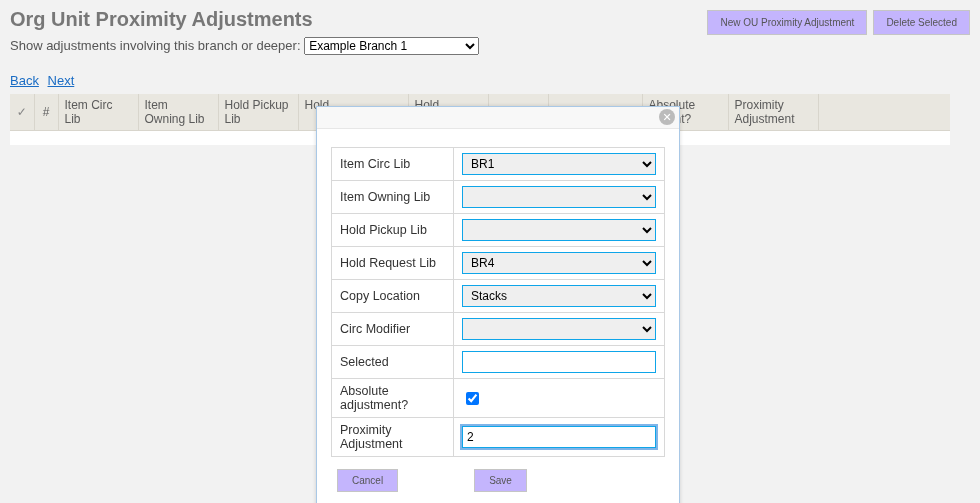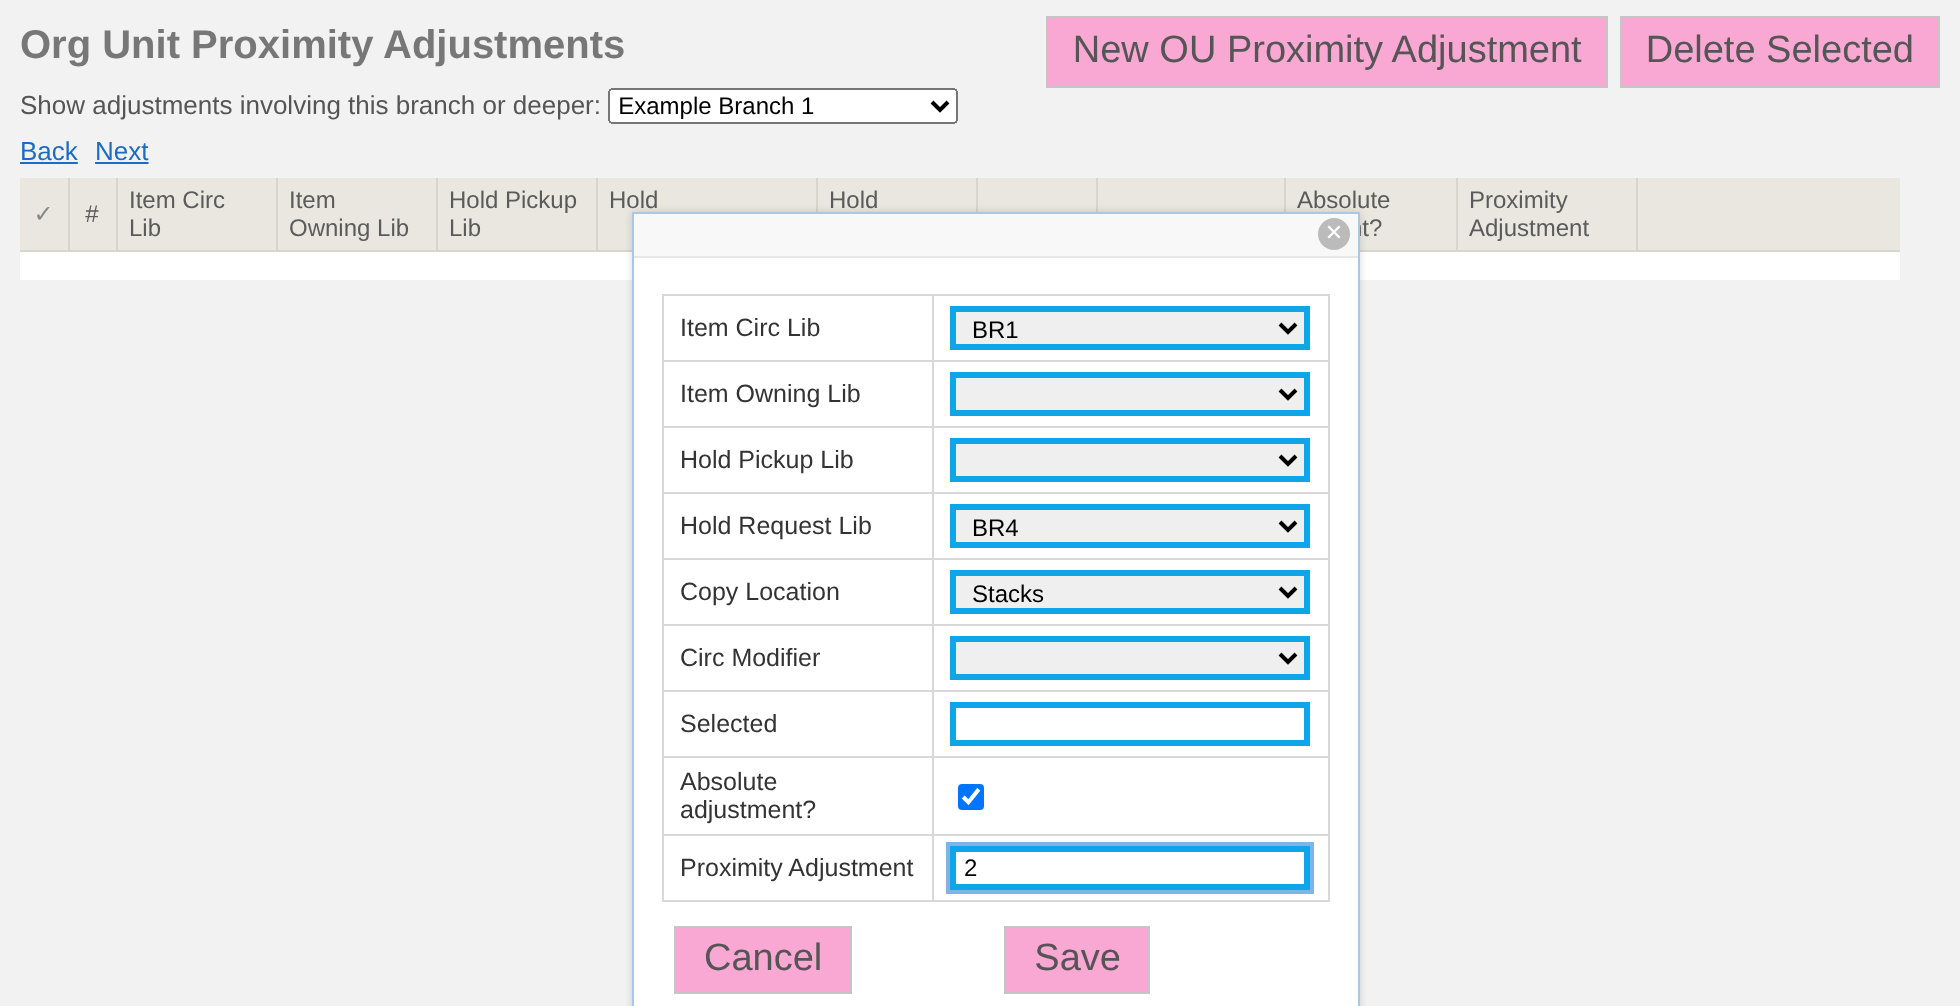--- a/index.html
+++ b/index.html
@@ -26,29 +26,29 @@
     font-size: 20px;
     margin: 0 0 6px 0;
     color: #777;
     font-weight: bold;
   }
   .title-buttons {
     display: flex;
     gap: 6px;
   }
   .btn {
-    background: #f9a8d4;
+    background: #c4b5fd;
     border: 1px solid #c5c5c5;
     padding: 6px 12px;
-    font-size: 19px;
+    font-size: 10px;
     color: #555;
     cursor: pointer;
   }
   .filter-row {
-    margin-bottom: 6px;
+    margin-bottom: 18px;
     color: #555;
   }
   .filter-row select {
     width: 175px;
     font-size: 12px;
   }
   .nav-links a {
     color: #1a6cc4;
     text-decoration: underline;
     margin-right: 5px;
@@ -116,23 +116,23 @@
   }
   .form-table td {
     border: 1px solid #d8d8d8;
     padding: 5px 8px;
     font-size: 12.5px;
     height: 30px;
   }
   .form-table td.label-cell { width: 135px; color:#333; }
   .form-table td.input-cell { }
   .form-table select, .form-table input[type=text] {
-    width: 180px;
-    font-size: 12px;
-    border: 3px solid #0ea5e9;
+    width: 194px;
+    font-size: 12px;
+    border: 1px solid #0ea5e9;
     height: 22px;
     padding: 1px 4px;
   }
   .form-table input[type=checkbox] { }
   .modal-actions {
     display: flex;
     gap: 76px;
     padding-top: 12px;
     padding-left: 6px;
   }

